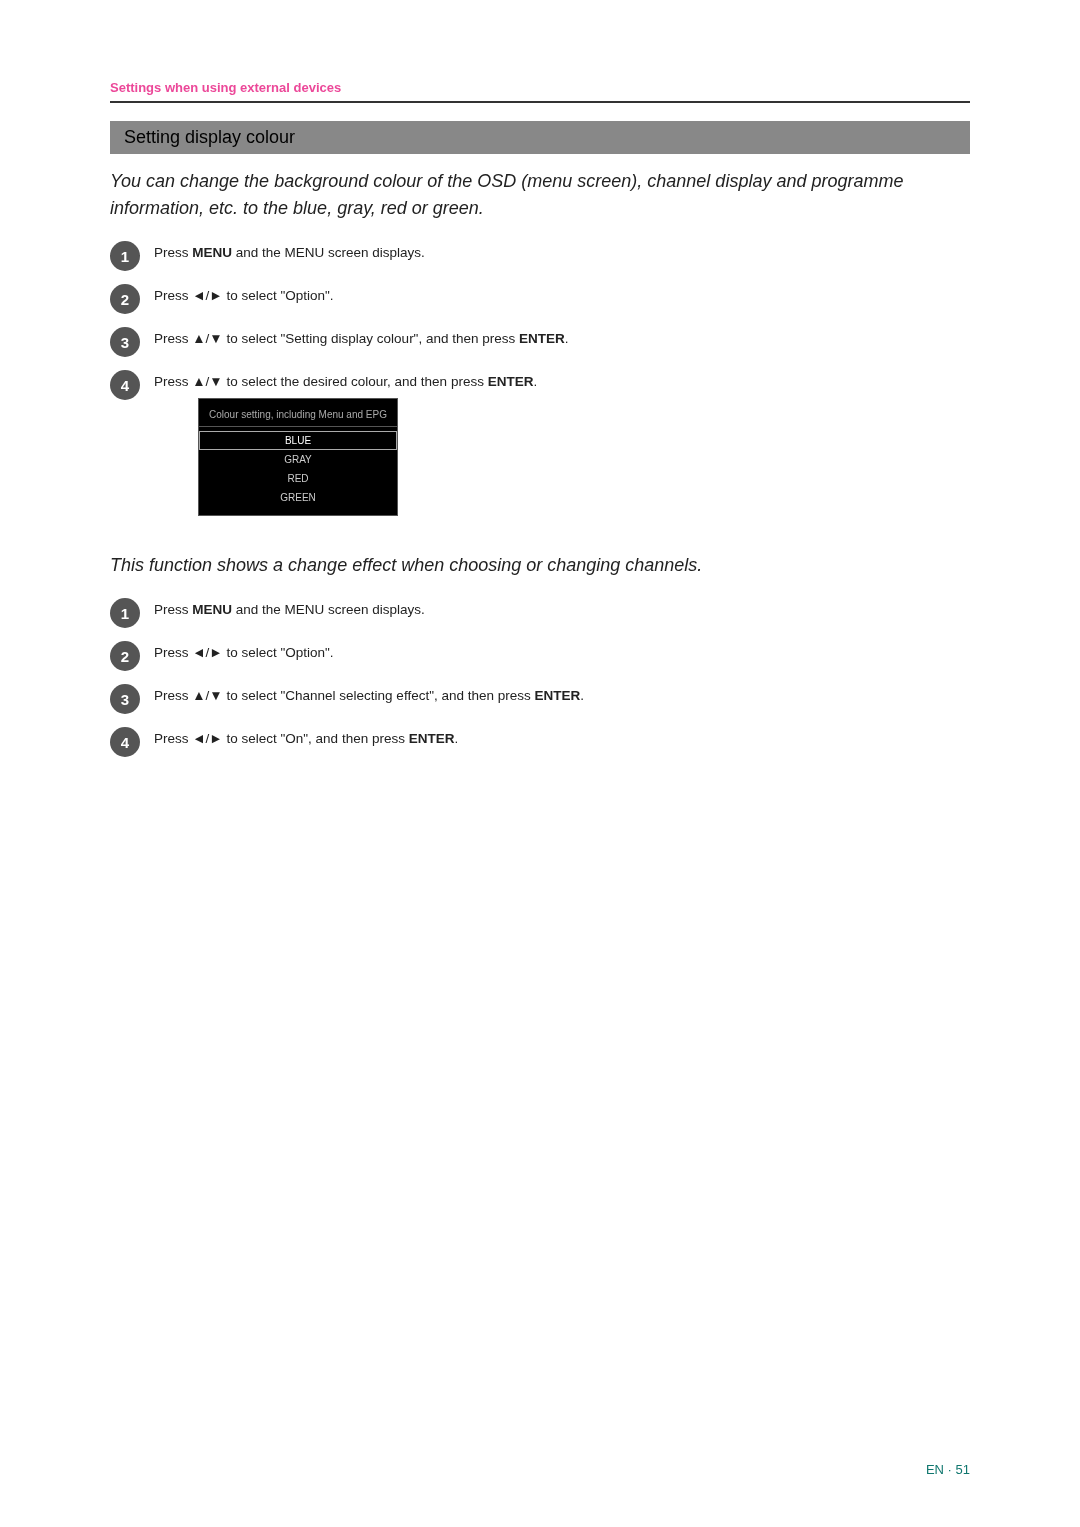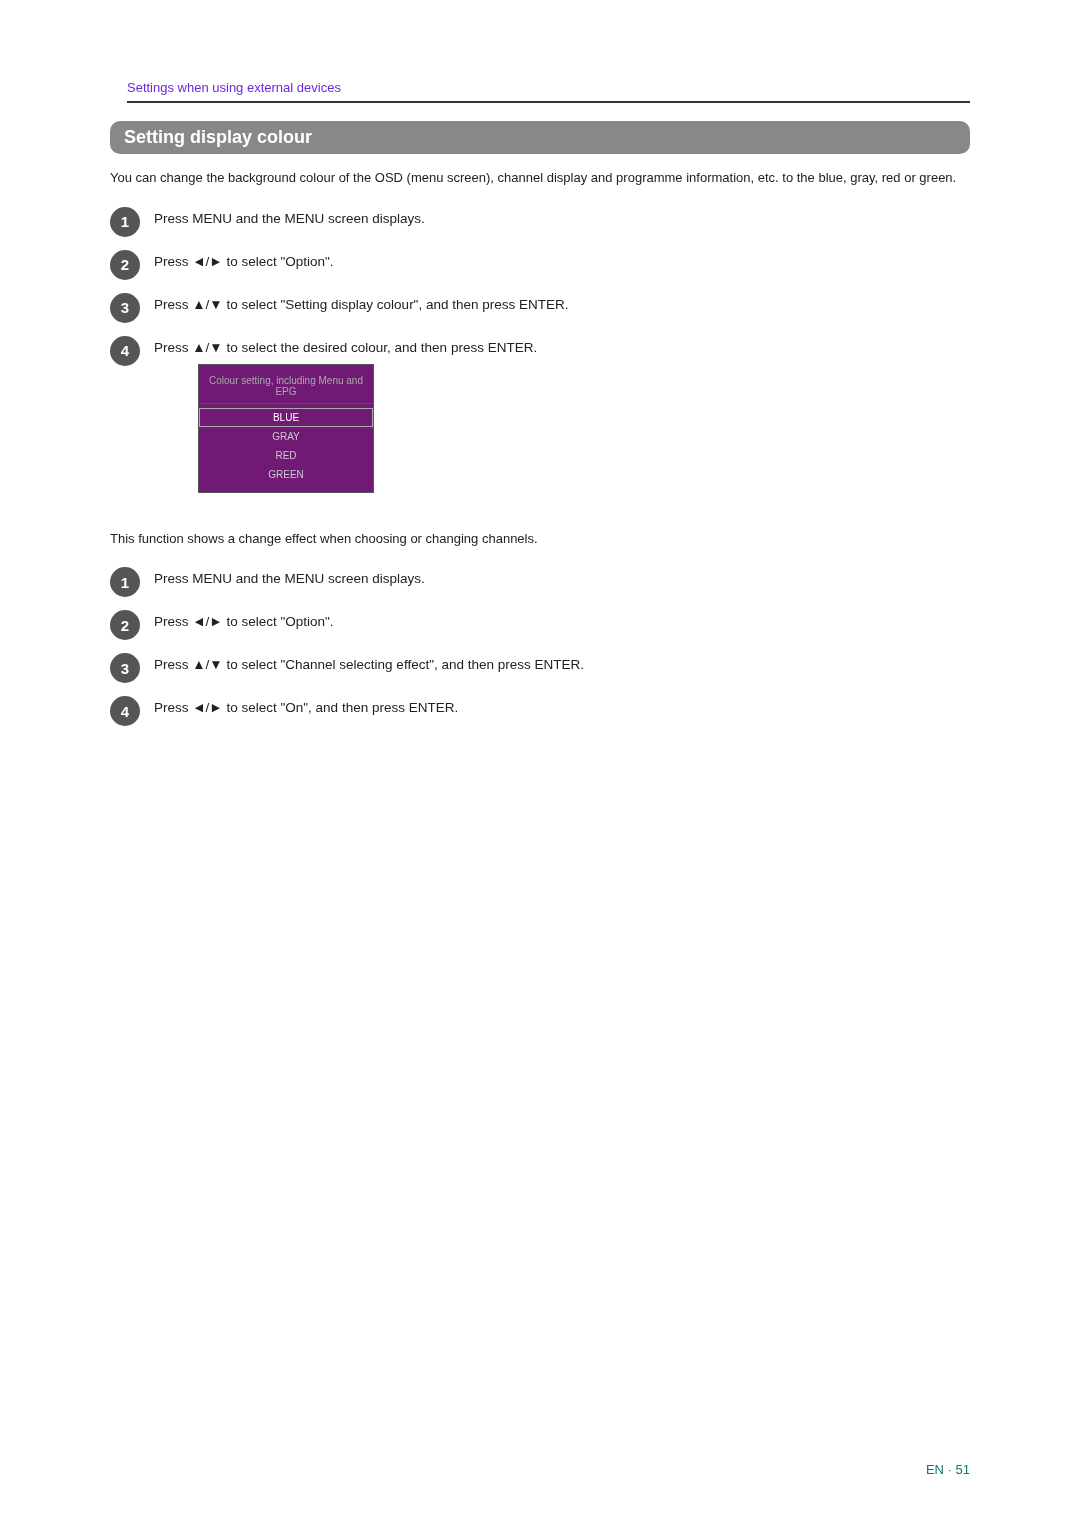--- a/index.html
+++ b/index.html
@@ -16,45 +16,45 @@
     .page {
       width: 1080px;
       min-height: 1527px;
       background: #ffffff;
       padding: 80px 110px 80px 110px;
       position: relative;
     }
 
     .section-header {
       font-size: 13px;
-      font-weight: normal;
-      color: #6d28d9;
+      font-weight: bold;
+      color: #ec4899;
       border-bottom: 2px solid #333;
       padding-bottom: 6px;
       margin-bottom: 18px;
-      margin-left: 17px;
     }
 
     .section-title {
       background: #888888;
-      color: #ffffff;
+      color: #000000;
       font-size: 18px;
-      font-weight: bold;
+      font-weight: normal;
       padding: 6px 14px;
-      border-radius: 10px;
+      border-radius: 0;
       margin-bottom: 14px;
       display: inline-block;
       width: 100%;
     }
 
     .description {
-      font-size: 13px;
+      font-size: 18px;
       color: #222;
       line-height: 1.5;
       margin-bottom: 18px;
+      font-style: italic;
     }
 
     .steps-container {
       margin-bottom: 10px;
     }
 
     .step {
       display: flex;
       align-items: flex-start;
       margin-bottom: 12px;
@@ -77,29 +77,29 @@
     }
 
     .step-text {
       font-size: 13.5px;
       color: #222;
       line-height: 1.5;
       padding-top: 3px;
     }
 
     .step-text b {
-      font-weight: normal;
+      font-weight: bold;
     }
 
     
     .osd-menu {
-      background: #701a75;
+      background: #000000;
       border: 1px solid #555;
       padding: 8px 0;
-      width: 176px;
+      width: 200px;
       margin-left: 44px;
       margin-top: 6px;
       margin-bottom: 8px;
     }
 
     .osd-menu-title {
       color: #aaaaaa;
       font-size: 10px;
       text-align: center;
       padding: 2px 8px 6px 8px;

